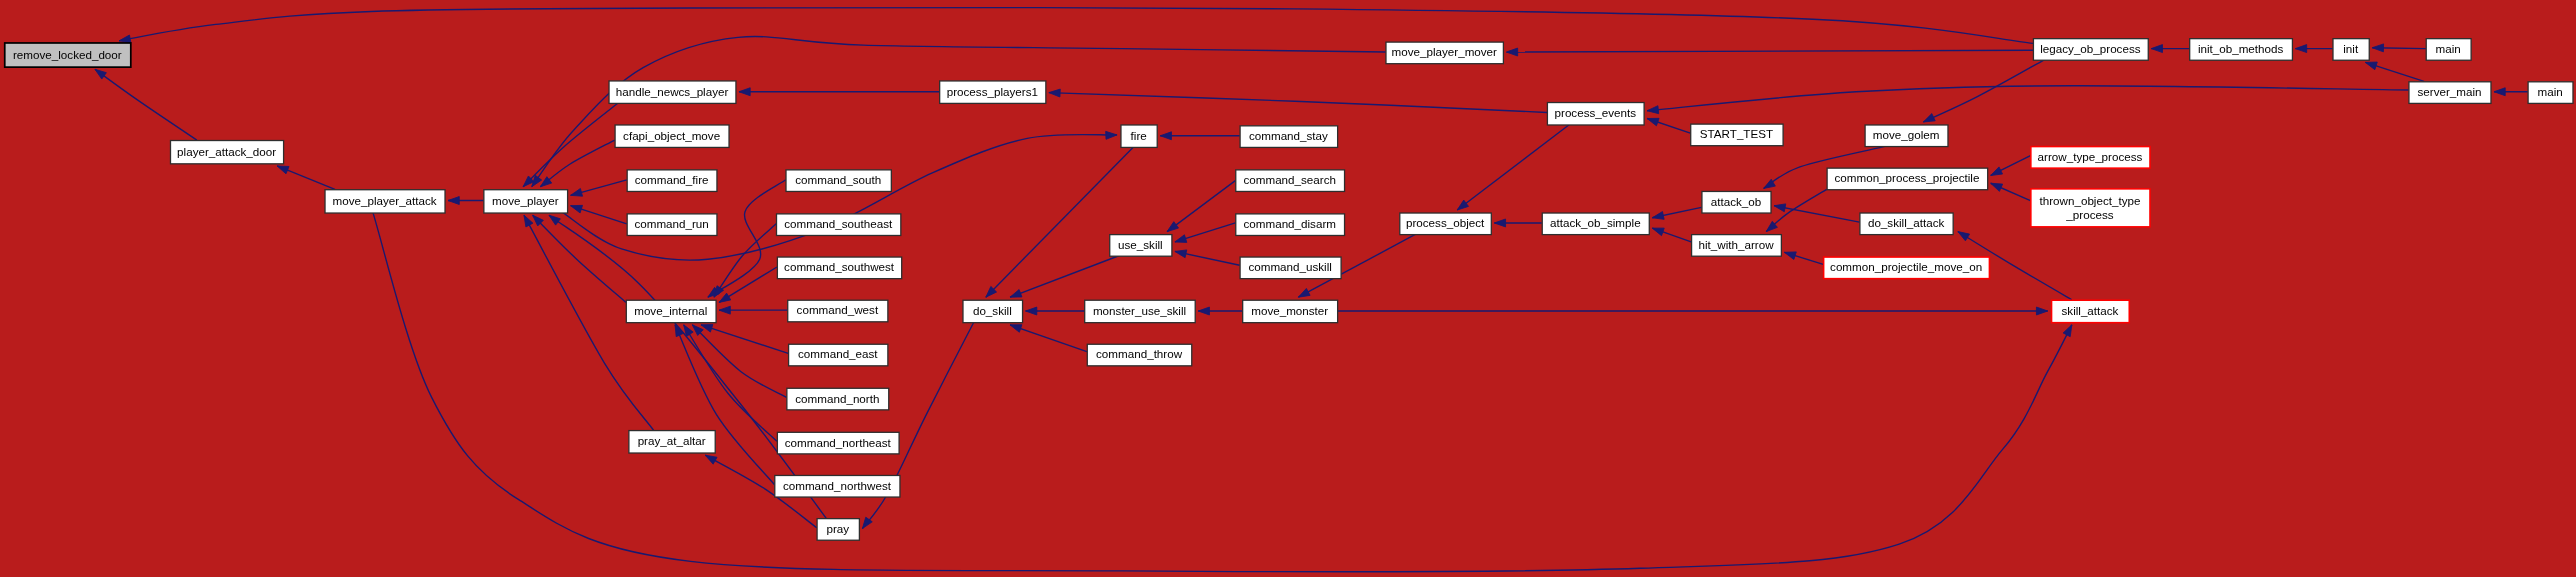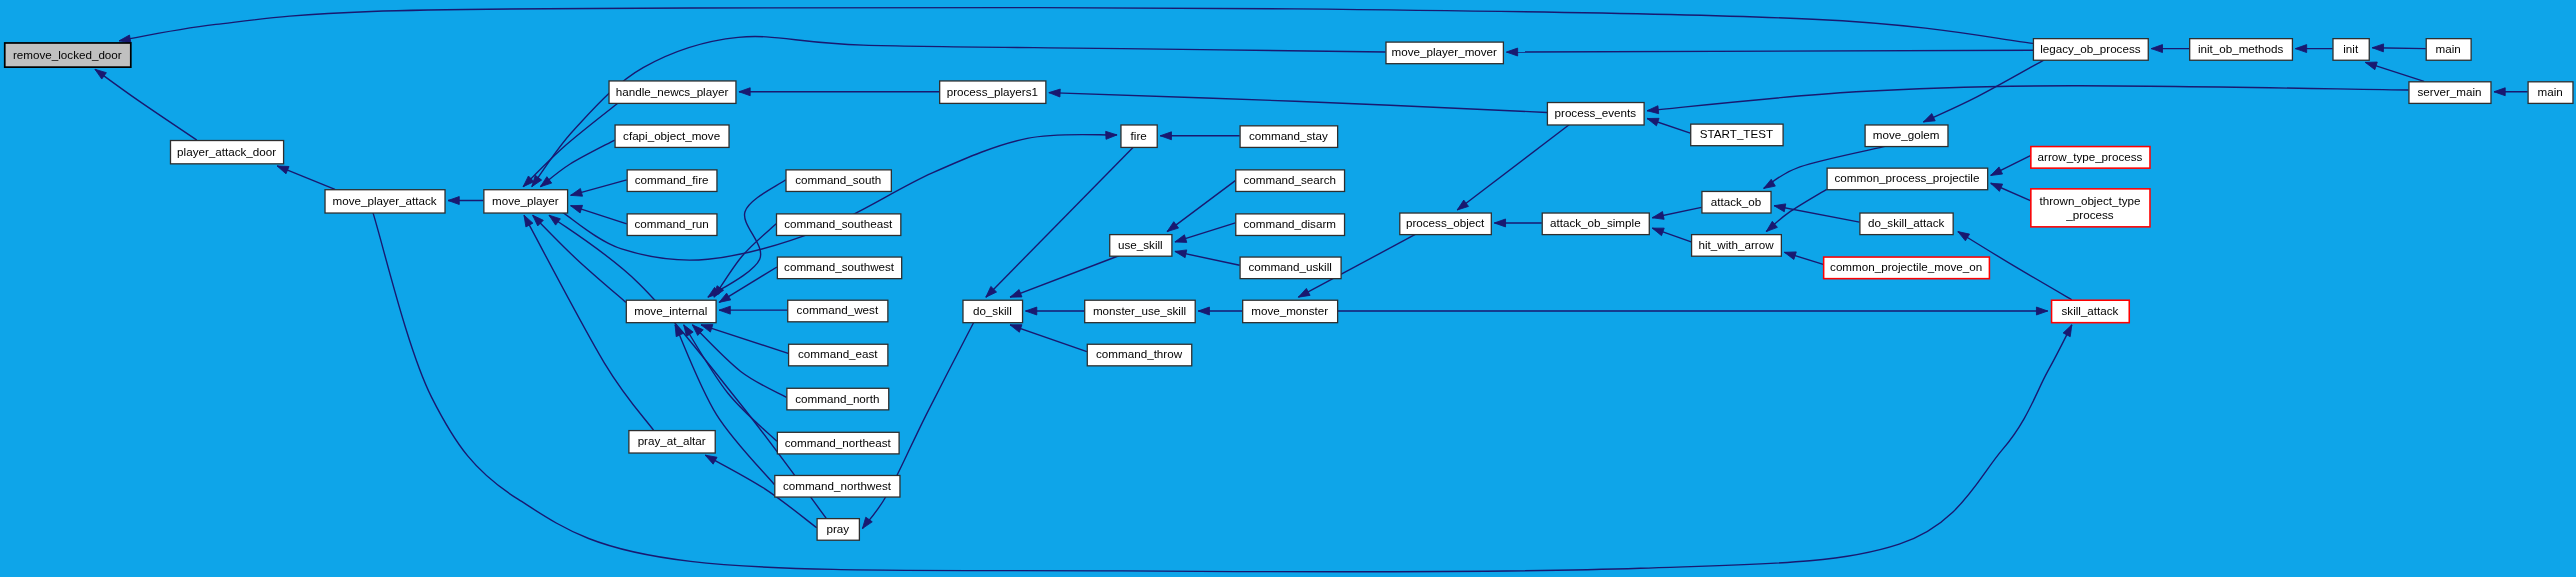--- a/index.html
+++ b/index.html
@@ -1,16 +1,16 @@
 <!DOCTYPE html>
 <html style="font-size:14px"><head>
 <meta charset="utf-8">
 <style>
   html,body{margin:0;padding:0;background:#ffffff;}
-  .canvas{position:relative;width:2576px;height:578px;background:#0ea5e9;overflow:hidden;}
+  .canvas{position:relative;width:2576px;height:578px;background:#b91c1c;overflow:hidden;}
   svg{display:block;}
   .node-label{font-family:"Liberation Sans","DejaVu Sans",sans-serif;font-size:13.5px;fill:#000;}
 </style>
 </head>
 <body>
 
 <div class="canvas">
   <svg width="2576" height="578" viewBox="0 0 2984 669" xmlns="http://www.w3.org/2000/svg">
     <g id="edges-layer">
         <path d="M228,162 C216.7,154.3 179.7,129.7 160,116 C140.3,102.3 118.3,86.0 110,80" fill="none" stroke="#191970" stroke-width="1.6"></path>

